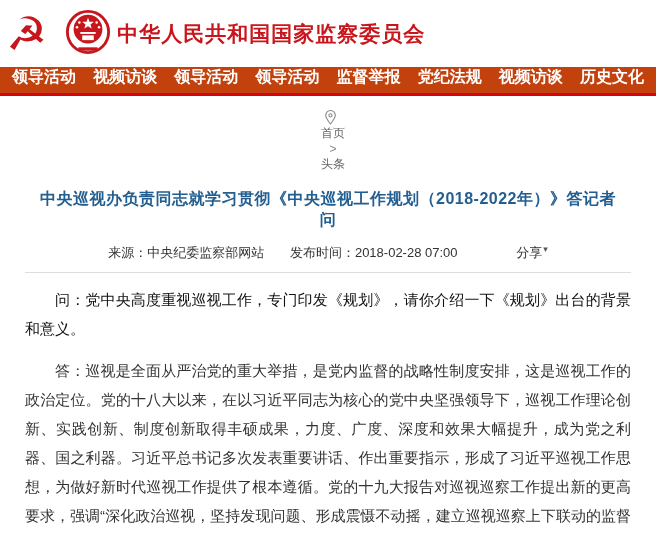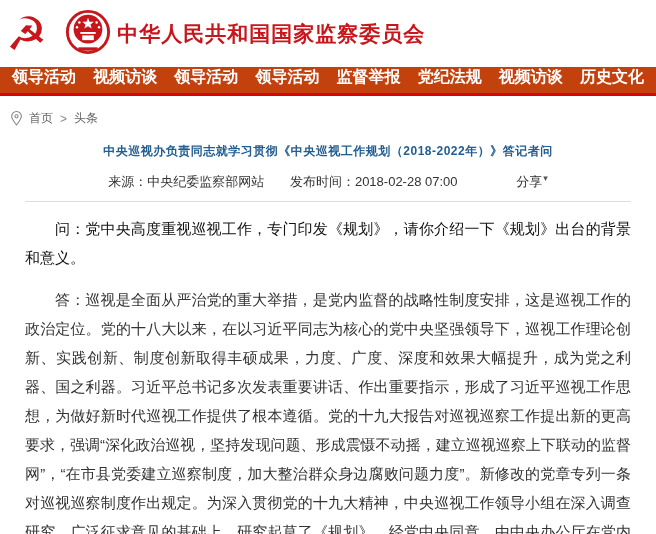--- a/index.html
+++ b/index.html
@@ -15,27 +15,27 @@
   .emblem-national { margin-right:6px; display:block; }
   .org-name { font-size:21px; font-weight:bold; color:#c8161d; letter-spacing:1px; white-space:nowrap; }
 
   
   .main-nav { height:26px; background:#c2410c; display:flex; align-items:flex-start;
     justify-content:space-between; padding:0 12px; }
   .nav-item { color:#ffffff; font-size:16px; font-weight:bold; cursor:pointer; white-space:nowrap; }
   .nav-accent { height:3px; background:#d6050c; }
 
   
-  .breadcrumb { display:flex; align-items:center; margin:14px 0 0 10px; font-size:12px; color:#777; }
+  .breadcrumb { display:flex; align-items:center; margin:14px 0 0 10px; font-size:12px; color:#777;flex-direction:column; }
   .breadcrumb .pin { margin-right:6px; display:flex; align-items:center; }
   .crumb { color:#666; cursor:pointer; }
   .crumb-sep { margin:0 7px; color:#888; }
 
   
-  .article-title { margin-top:16px; text-align:center; font-size:12px; font-weight:bold;
+  .article-title { margin-top:16px; text-align:center; font-size:16px; font-weight:bold;
     color:#235e91; letter-spacing:0.5px; padding:0 40px; }
   .article-meta { margin-top:13px; text-align:center; font-size:13px; color:#333; }
   .article-meta .meta-src { margin-right:22px; }
   .article-meta .meta-time { margin-right:55px; }
   .share { cursor:pointer; color:#333; position:relative; }
   .share .caret { font-size:9px; color:#555; vertical-align:top; margin-left:1px; }
   .head-divider { border:none; border-top:1px solid #ddd; margin:10px 25px 0 25px; }
 
   
   .article-body { padding:12px 25px 0 25px; }

